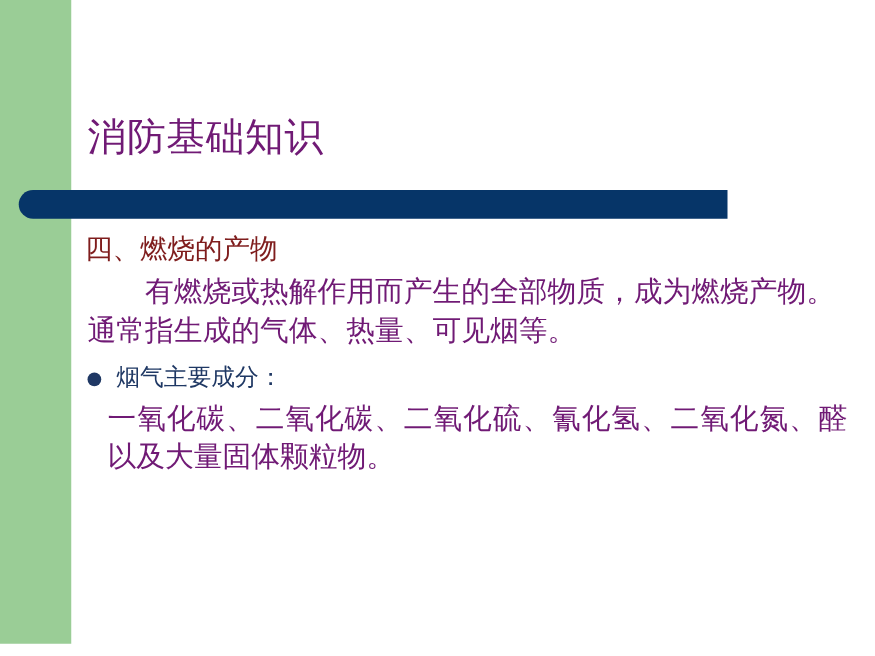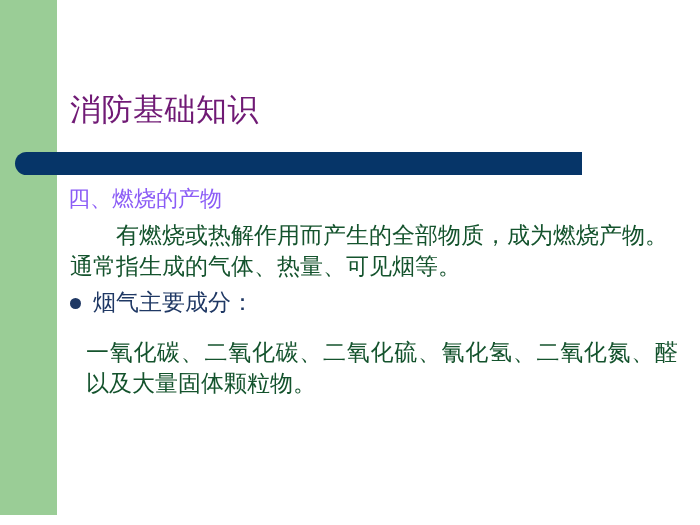--- a/index.html
+++ b/index.html
@@ -76,31 +76,31 @@
   .body-area {
     position: absolute;
     left: 68px;
     top: 184px;
     width: 616px;
   }
 
   .section-heading {
     font-size: 22px;
     line-height: 30px;
-    color: #8b5cf6;
+    color: #7f1d1d;
     font-family: "Liberation Serif", "DejaVu Serif", serif;
     margin: 0 0 6px 0;
     white-space: nowrap;
   }
 
   .para {
     font-size: 23px;
     line-height: 31px;
-    color: #14532d;
-    font-family: Liberation Sans, sans-serif;
+    color: #701a75;
+    font-family: Liberation Mono, monospace;
     margin: 0;
     text-align: justify;
     text-justify: inter-ideograph;
   }
 
   .para.indented {
     text-indent: 2em;
     width: 598px;
     margin-left: 2px;
   }
@@ -116,28 +116,28 @@
     flex: 0 0 auto;
     width: 11px;
     height: 11px;
     border-radius: 50%;
     background: #1f3864;
     margin-top: 12px;
     margin-right: 12px;
   }
 
   .bullet-text {
-    font-size: 23px;
+    font-size: 19px;
     line-height: 33px;
     color: #1f3864;
     font-family: "Liberation Serif", "DejaVu Serif", serif;
   }
 
   .para.hanging {
-    margin-top: 18px;
+    margin-top: 2px;
     margin-left: 18px;
     width: 592px;
   }
 </style>
 </head>
 <body>
 
 <div class="slide">
 
   <div class="green-band"></div>

